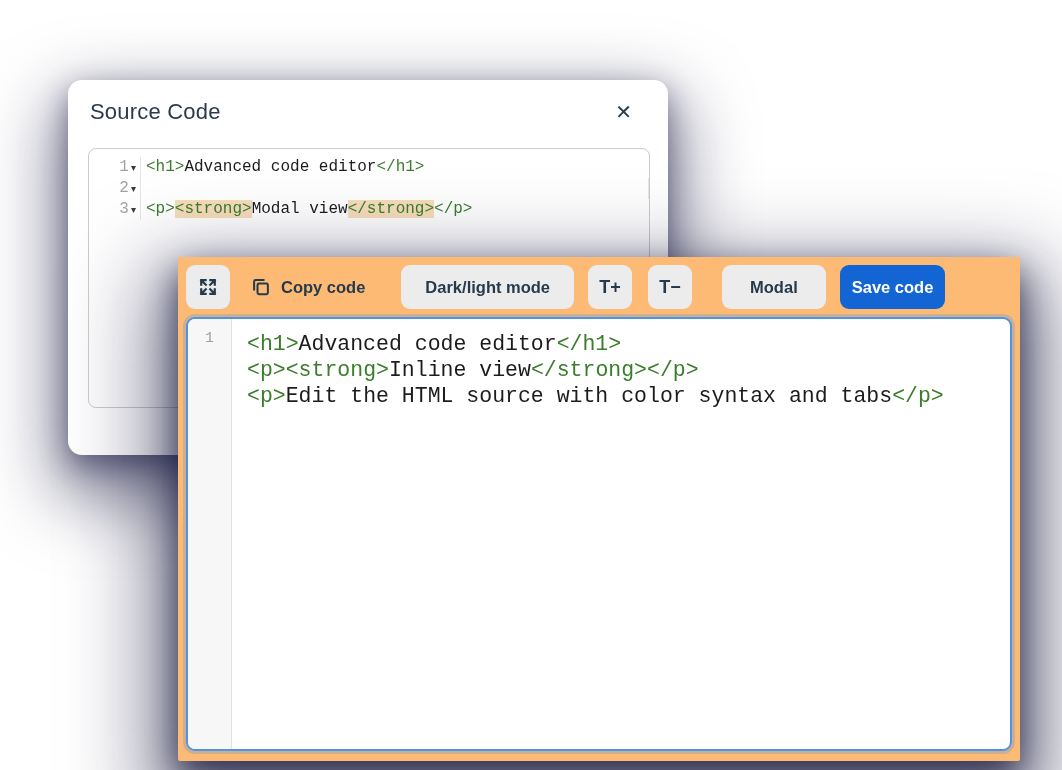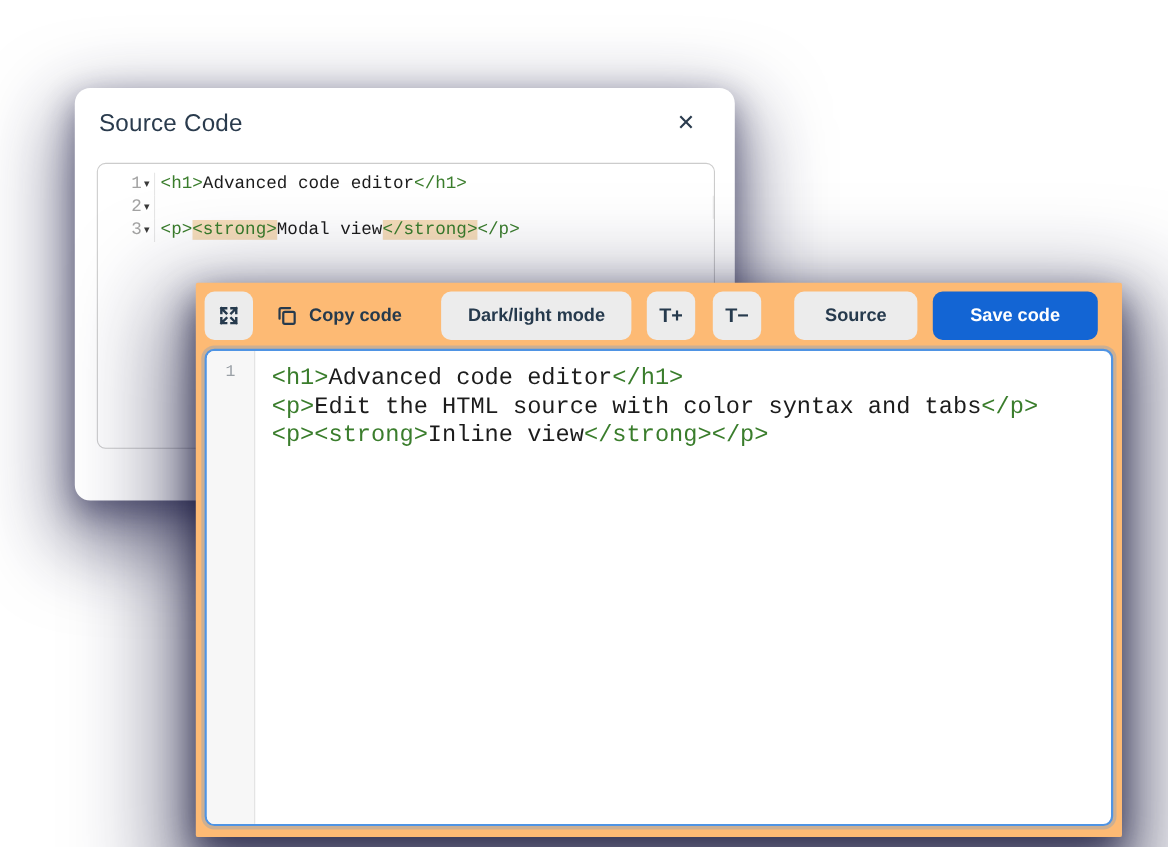--- a/index.html
+++ b/index.html
@@ -62,21 +62,21 @@
   }
   .tb-icon-btn { width:44px; padding:0; }
   .tb-plain {
     background:transparent; padding:0 4px; gap:9px; margin-left:16px;
   }
   .tb-darklight { margin-left:32px; padding:0 24px; }
   .tb-tplus  { margin-left:14px; width:44px; font-size:18px; font-weight:600; }
   .tb-tminus { margin-left:16px; width:44px; font-size:18px; font-weight:600; }
   .tb-cancel { margin-left:30px; padding:0 28px; }
   .tb-save {
-    margin-left:14px; padding:0 34px; background:#1365d4; color:#ffffff;
+    margin-left:14px; padding:0 12px; background:#1365d4; color:#ffffff;
   }
 
   .front-editor {
     position:absolute; left:8px; top:60px; width:826px; height:434px;
     border:2px solid #4f94e4; border-radius:9px;
     box-shadow:0 0 0 3px rgba(79,148,228,0.28);
     background:#ffffff; display:flex; overflow:hidden;
   }
   .front-gutter {
     width:44px; background:#f7f7f7; border-right:1px solid #e2e2e2;
@@ -158,31 +158,31 @@
 
     <button class="tb-btn tb-tplus">
       <span>T+</span>
     </button>
 
     <button class="tb-btn tb-tminus">
       <span>T−</span>
     </button>
 
     <button class="tb-btn tb-cancel">
-      <span>Source</span>
+      <span>Modal</span>
     </button>
 
     <button class="tb-btn tb-save">
       <span>Save code</span>
     </button>
   </div>
 
   <div class="front-editor">
     <div class="front-gutter">
       <span>1</span>
     </div>
     <div class="front-code">
         <span class="codeline"><span class="tok-tag">&lt;h1&gt;</span><span class="tok-text">Advanced code editor</span><span class="tok-tag">&lt;/h1&gt;</span></span>
+        <span class="codeline"><span class="tok-tag">&lt;p&gt;</span><span class="tok-tag">&lt;strong&gt;</span><span class="tok-text">Inline view</span><span class="tok-tag">&lt;/strong&gt;</span><span class="tok-tag">&lt;/p&gt;</span></span>
         <span class="codeline"><span class="tok-tag">&lt;p&gt;</span><span class="tok-text">Edit the HTML source with color syntax and tabs</span><span class="tok-tag">&lt;/p&gt;</span></span>
-        <span class="codeline"><span class="tok-tag">&lt;p&gt;</span><span class="tok-tag">&lt;strong&gt;</span><span class="tok-text">Inline view</span><span class="tok-tag">&lt;/strong&gt;</span><span class="tok-tag">&lt;/p&gt;</span></span>
       </div>
   </div>
 </div>
 
 </body></html>

